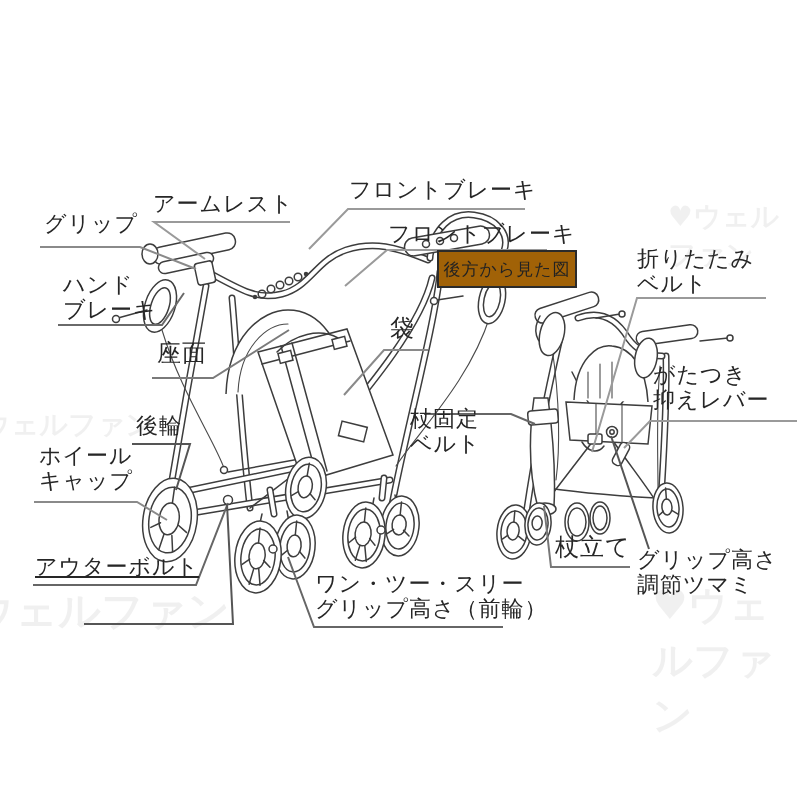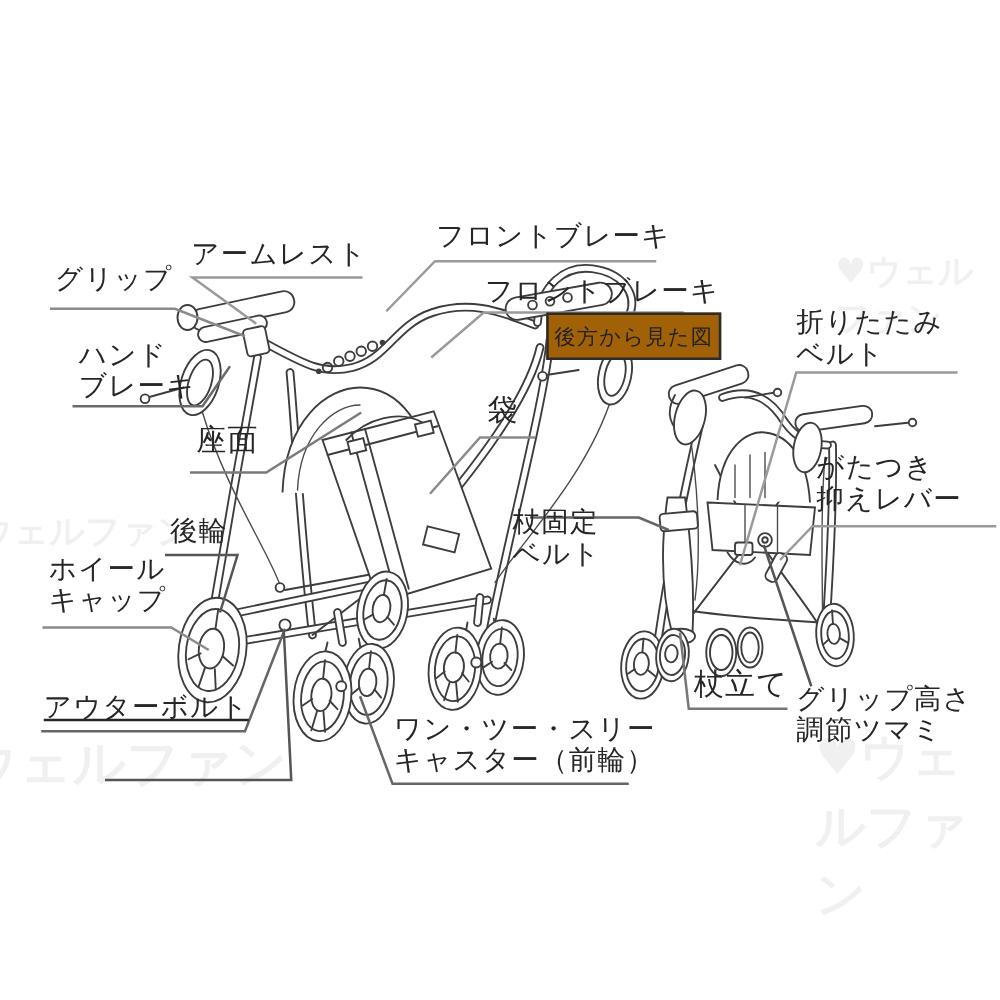--- a/index.html
+++ b/index.html
@@ -288,21 +288,21 @@
   <div class="lbl" style="left:388px;top:221px;">フロントブレーキ</div>
   <div class="lbl" style="left:63px;top:272px;">ハンド
 ブレーキ</div>
   <div class="lbl lg" style="left:157px;top:341px;font-family:Liberation Mono, monospace;">座面</div>
   <div class="lbl lg" style="left:390px;top:315px;">袋</div>
   <div class="lbl" style="left:136px;top:413px;">後輪</div>
   <div class="lbl" style="left:39px;top:443px;">ホイール
 キャップ</div>
   <div class="lbl" style="left:35px;top:554px;text-decoration:underline;">アウターボルト</div>
   <div class="lbl" style="left:315px;top:571px;">ワン・ツー・スリー
-キャスター（前輪）</div>
+グリップ高さ（前輪）</div>
   <div class="boxnote" style="left:437px;top:250px;width:136px;height:34px;">後方から見た図</div>
   <div class="lbl" style="left:637px;top:246px;">折りたたみ
 ベルト</div>
   <div class="lbl" style="left:410px;top:358px;margin-top:48px;">杖固定
 ベルト</div>
   <div class="lbl" style="left:653px;top:362px;">がたつき
 抑えレバー</div>
   <div class="lbl lg" style="left:555px;top:534px;">杖立て</div>
   <div class="lbl" style="left:637px;top:547px;">グリップ高さ
 調節ツマミ</div>

